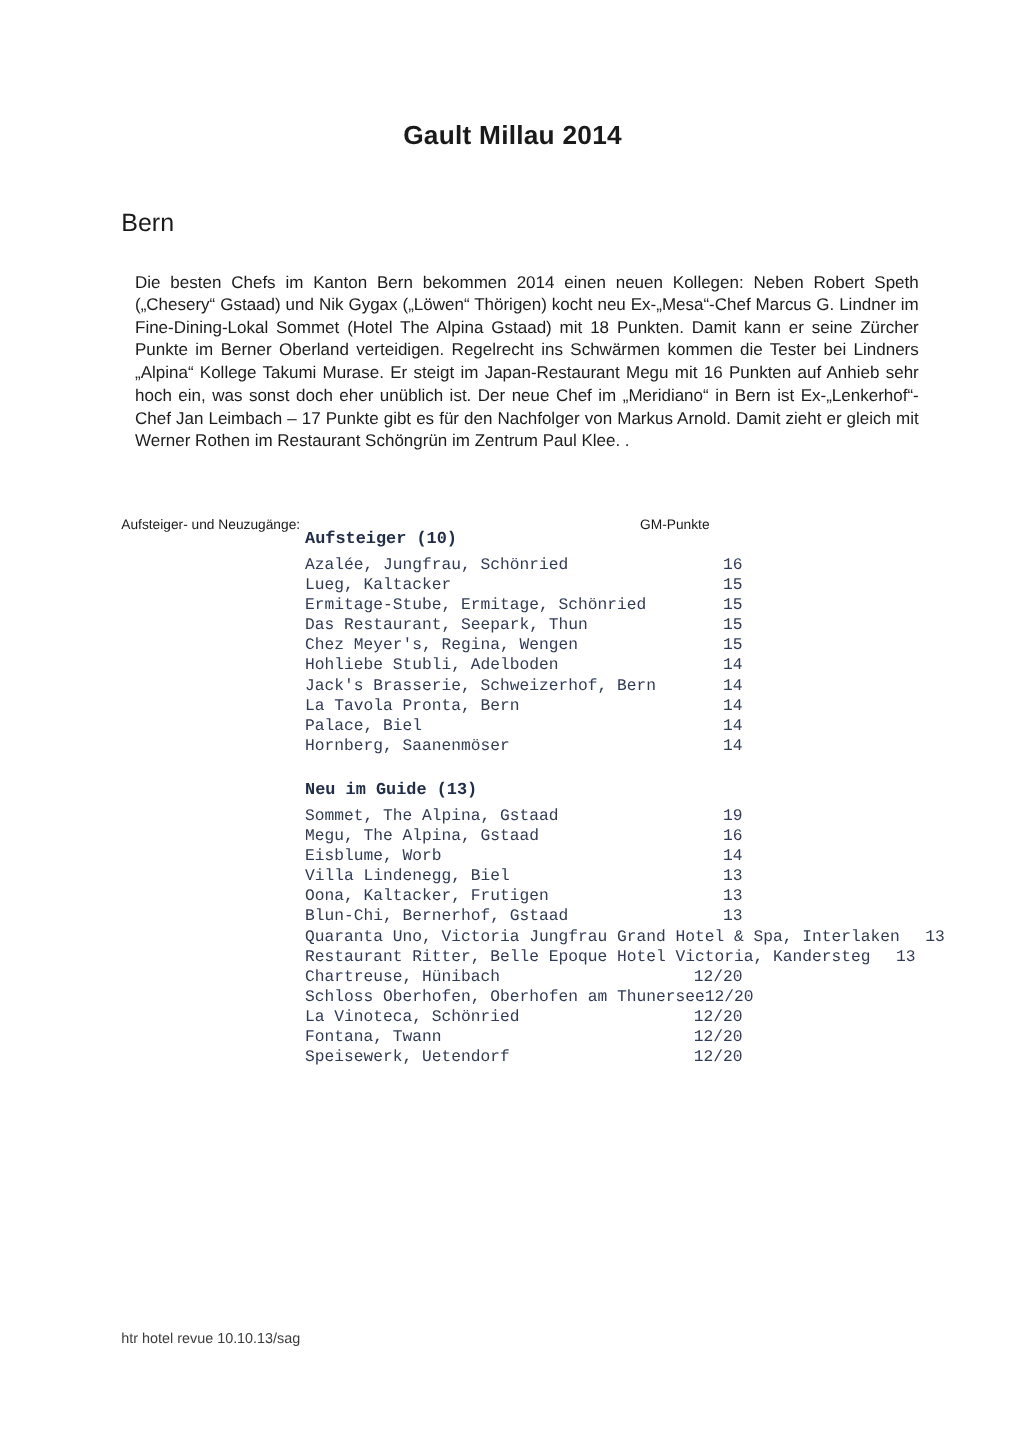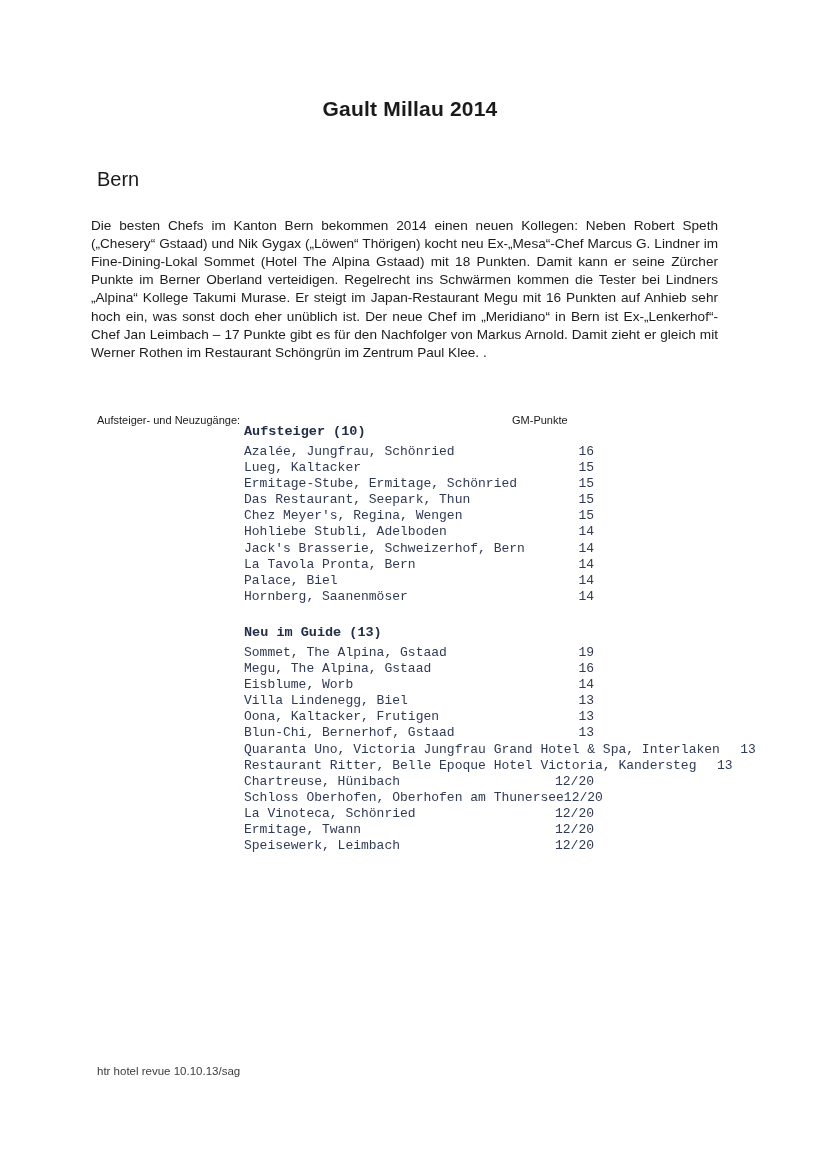--- a/index.html
+++ b/index.html
@@ -16,21 +16,21 @@
   .doc-title {
     position:absolute; top:97px; left:0; width:820px;
     text-align:center;
     font-size:21px; font-weight:bold; letter-spacing:0.2px;
   }
   .section-heading {
     position:absolute; top:168px; left:97px;
     font-size:20px; font-weight:normal;
   }
   .body-paragraph {
-    position:absolute; top:203px; left:91px; width:627px;
+    position:absolute; top:203px; left:108px; width:627px;
     font-size:13.6px; line-height:18.2px;
     text-align:justify;
     color:#1c1c1c;
   }
   .table-header {
     position:absolute; top:414px; left:97px; width:627px; height:20px;
     font-size:11px; font-weight:normal;
   }
   .table-header .left-label { position:absolute; left:0; top:0; }
   .table-header .right-label { position:absolute; left:415px; top:0; }
@@ -163,25 +163,25 @@
           </div>
           <div class="row">
             <span class="rname">Schloss Oberhofen, Oberhofen am Thunersee</span>
             <span class="rpts">12/20</span>
           </div>
           <div class="row">
             <span class="rname">La Vinoteca, Schönried</span>
             <span class="rpts">12/20</span>
           </div>
           <div class="row">
-            <span class="rname">Ermitage, Twann</span>
+            <span class="rname">Fontana, Twann</span>
             <span class="rpts">12/20</span>
           </div>
           <div class="row">
-            <span class="rname">Speisewerk, Leimbach</span>
+            <span class="rname">Speisewerk, Uetendorf</span>
             <span class="rpts">12/20</span>
           </div>
         </div>
     </div>
   </div>
 
   <div class="footer-note">htr hotel revue 10.10.13/sag</div>
 
 </div>
 

